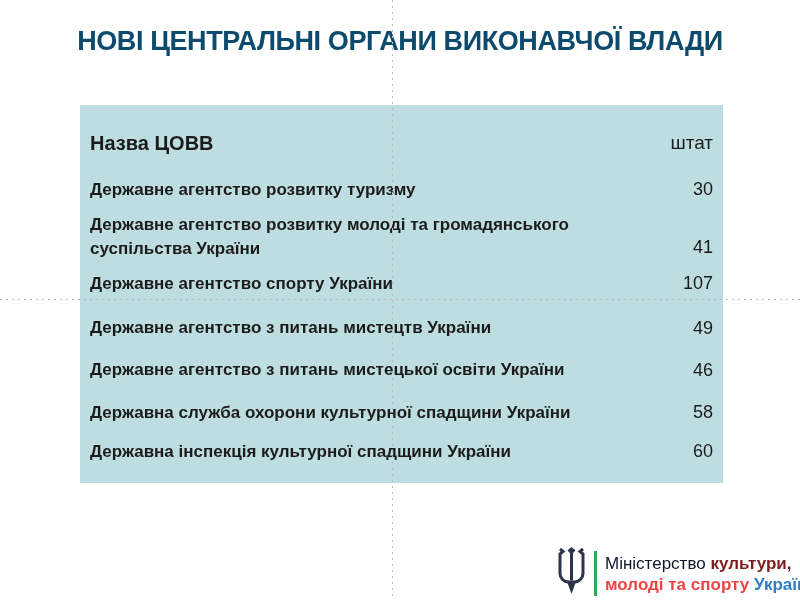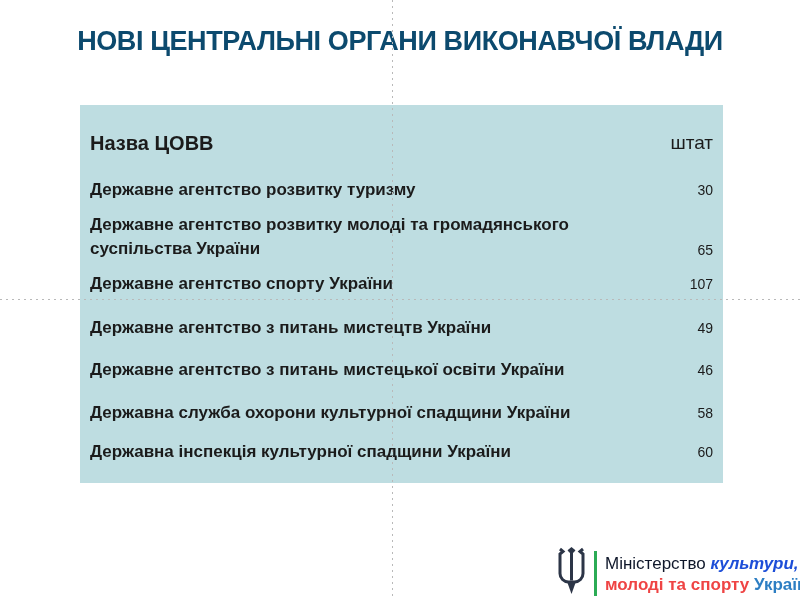--- a/index.html
+++ b/index.html
@@ -29,38 +29,38 @@
     letter-spacing:-0.4px; white-space:nowrap;
   }
 
   .gov-table {
     position:absolute; left:80px; top:105px; width:643px; height:378px;
     background:#bedde1; color:#1b1b1b;
     display:flex; flex-direction:column; padding:14px 10px;
   }
   .trow { display:flex; justify-content:space-between; align-items:center; }
   .trow .tname { font-weight:bold; font-size:17px; line-height:24px; white-space:pre-line; }
-  .trow .tval  { font-weight:normal; font-size:14px; text-align:right; padding-left:12px; }
+  .trow .tval  { font-weight:normal; font-size:18px; text-align:right; padding-left:12px; }
   .thead { height:52px; }
   .thead .tname { font-size:20px; line-height:24px; }
   .thead .tval  { font-size:19px; }
   .h50 { height:50px; }
   .h46 { height:46px; }
   .h38 { height:38px; }
   .two-line .tval { align-self:flex-end; padding-bottom:3px; }
 
   .logo {
     position:absolute; left:556px; top:549px; height:49px;
     display:flex; align-items:center; z-index:5;
   }
   .trident { width:31px; height:49px; }
   .logo-bar { width:3px; height:45px; background:#2bab55; margin-left:7px; margin-right:8px; }
   .logo-text { font-size:17px; line-height:21px; font-weight:bold; white-space:nowrap; }
   .lt-blue { color:#0f172a; font-weight:normal; }
-  .dk-blue { color:#1d4ed8;font-style:italic; }
+  .dk-blue { color:#7f1d1d; }
   .md-blue { color:#2d7ec3; }
   .grn     { color:#ef4444; }
 </style>
 </head>
 <body>
 
 <div class="slide">
 
   <div class="title">НОВІ ЦЕНТРАЛЬНІ ОРГАНИ ВИКОНАВЧОЇ ВЛАДИ</div>
 
@@ -69,21 +69,21 @@
       <div class="tname">Назва ЦОВВ</div>
       <div class="tval">штат</div>
     </div>
     <div class="trow h50">
       <div class="tname">Державне агентство розвитку туризму</div>
       <div class="tval">30</div>
     </div>
     <div class="trow h50 two-line">
       <div class="tname">Державне агентство розвитку молоді та громадянського
 суспільства України</div>
-      <div class="tval">65</div>
+      <div class="tval">41</div>
     </div>
     <div class="trow h50">
       <div class="tname">Державне агентство спорту України</div>
       <div class="tval">107</div>
     </div>
     <div class="trow h46">
       <div class="tname">Державне агентство з питань мистецтв України</div>
       <div class="tval">49</div>
     </div>
     <div class="trow h46">

